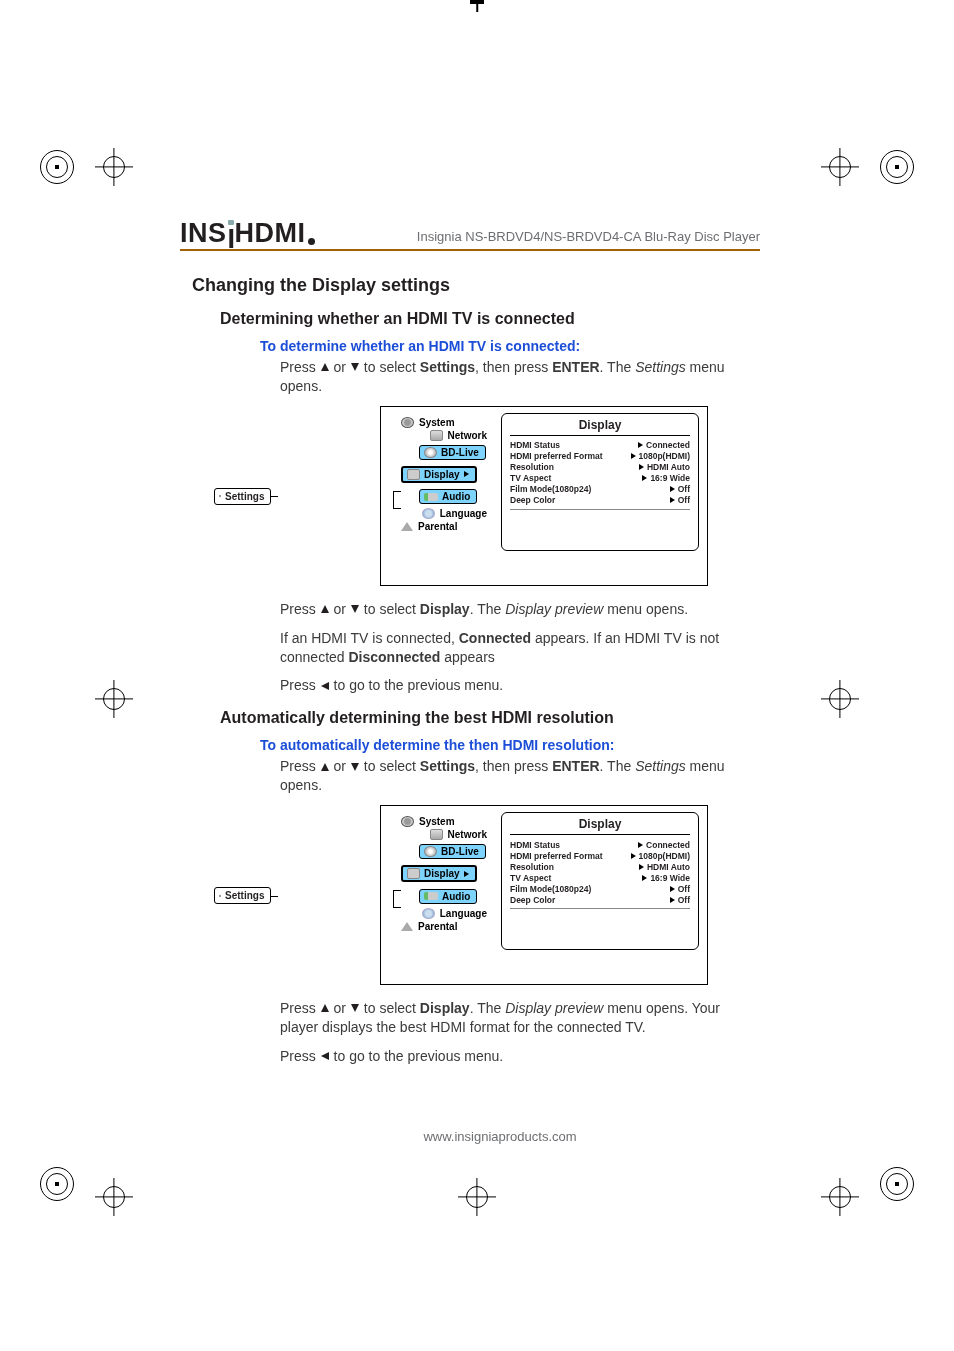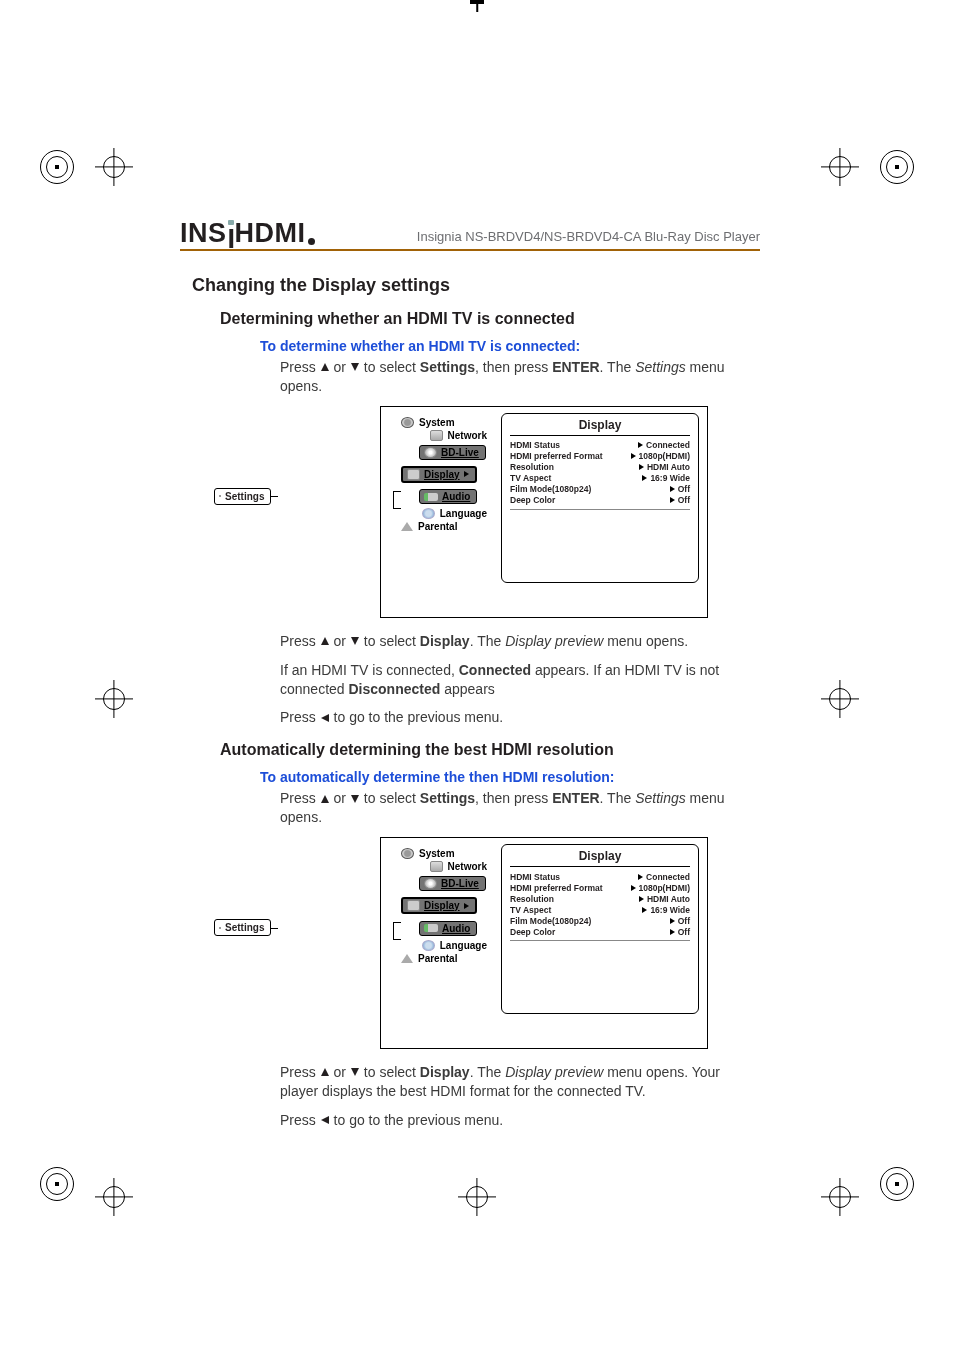--- a/index.html
+++ b/index.html
@@ -83,21 +83,21 @@
     display:inline-block; width:0; height:0; vertical-align: middle;
     margin: 0 1px 2px 1px;
   }
   .tri.up   { border-left:4.5px solid transparent; border-right:4.5px solid transparent; border-bottom:8px solid #231f20; }
   .tri.down { border-left:4.5px solid transparent; border-right:4.5px solid transparent; border-top:8px solid #231f20; }
   .tri.left { border-top:4.5px solid transparent; border-bottom:4.5px solid transparent; border-right:8px solid #231f20; }
 
   
   .osd {
     width: 328px;
-    height: 212px;
+    height: 180px;
     border: 1.5px solid #000;
     margin: 4px 0 14px 100px;
     position: relative;
     padding: 6px 8px 6px 8px;
   }
   .menu-row { display:flex; align-items:center; gap:5px; font-size:10px; font-weight:700; color:#000; margin:2px 0; }
   .menu-row .icon { width:13px; height:11px; display:inline-block; }
   .icon.gear { border:1.5px solid #555; border-radius:50%; background:radial-gradient(circle,#999 40%,#ccc 60%); }
   .icon.net  { border:1.5px solid #888; border-radius:2px; background:linear-gradient(#ddd,#aaa); }
   .icon.disc { border:1.5px solid #888; border-radius:50%; background:radial-gradient(circle,#fff 20%,#bbb 70%); }
@@ -108,22 +108,21 @@
 
   .osd .sidebar {
     position:absolute; left:20px; top:8px; width:86px;
   }
   .osd .sidebar .system-row { margin-bottom:2px; }
   .osd .sidebar .indent1 { margin-left:10px;justify-content:flex-end; }
   .osd .sidebar .indent2 { margin-left:18px; }
   .pill {
     border:1.2px solid #000; border-radius:3px; padding:1px 6px 1px 4px;
     display:inline-flex; align-items:center; gap:4px;
-    background:#737373;
-    text-decoration:underline;
+    background:#7dd3fc;
   }
   .pill.sel { border-width:2px; }
   .bracket {
     position:absolute; left:12px; top:84px; width:8px; height:18px;
     border-top:1.2px solid #000; border-bottom:1.2px solid #000; border-left:1.2px solid #000;
   }
   .osd .panel {
     position:absolute; left:120px; top:6px; right:8px; bottom:34px;
     border:1.8px solid #000; border-radius:6px; padding:4px 8px 6px 8px;
   }
@@ -433,13 +432,14 @@
   <p class="body">
     <span>Press </span><span class="tri up"></span><span> or </span><span class="tri down"></span><span> to select </span><span class="bold">Display</span><span>. The </span><span class="ital">Display preview</span><span> menu opens. Your player displays the best HDMI format for the connected TV.</span>
   </p>
   <p class="body">
     <span>Press </span><span class="tri left"></span><span> to go to the previous menu.</span>
   </p>
 
 </div>
 
 <div class="footer2">
+  <div class="url">www.insigniaproducts.com</div>
 </div>
 
 </body></html>

